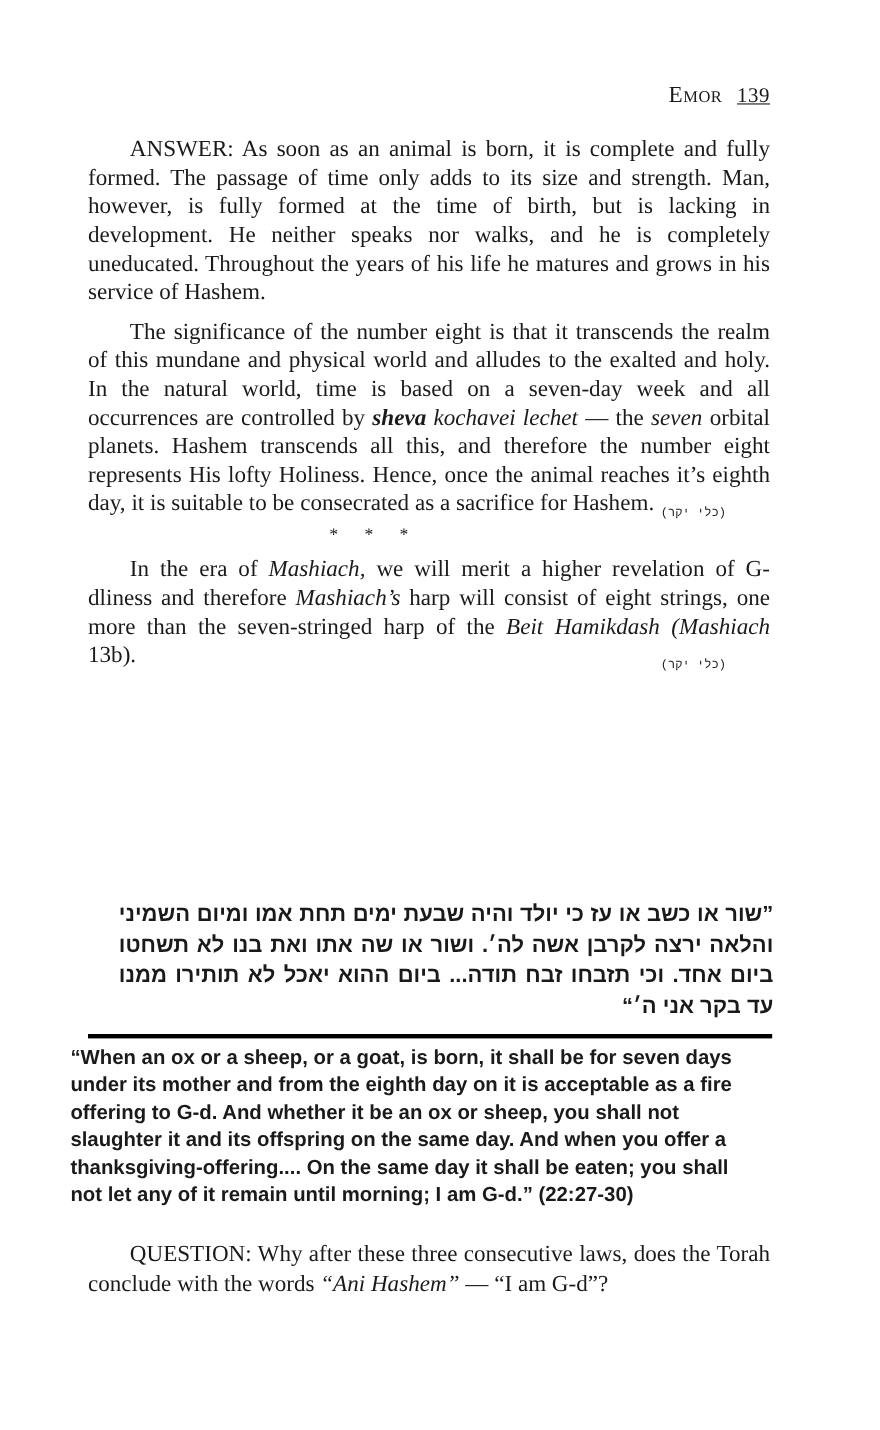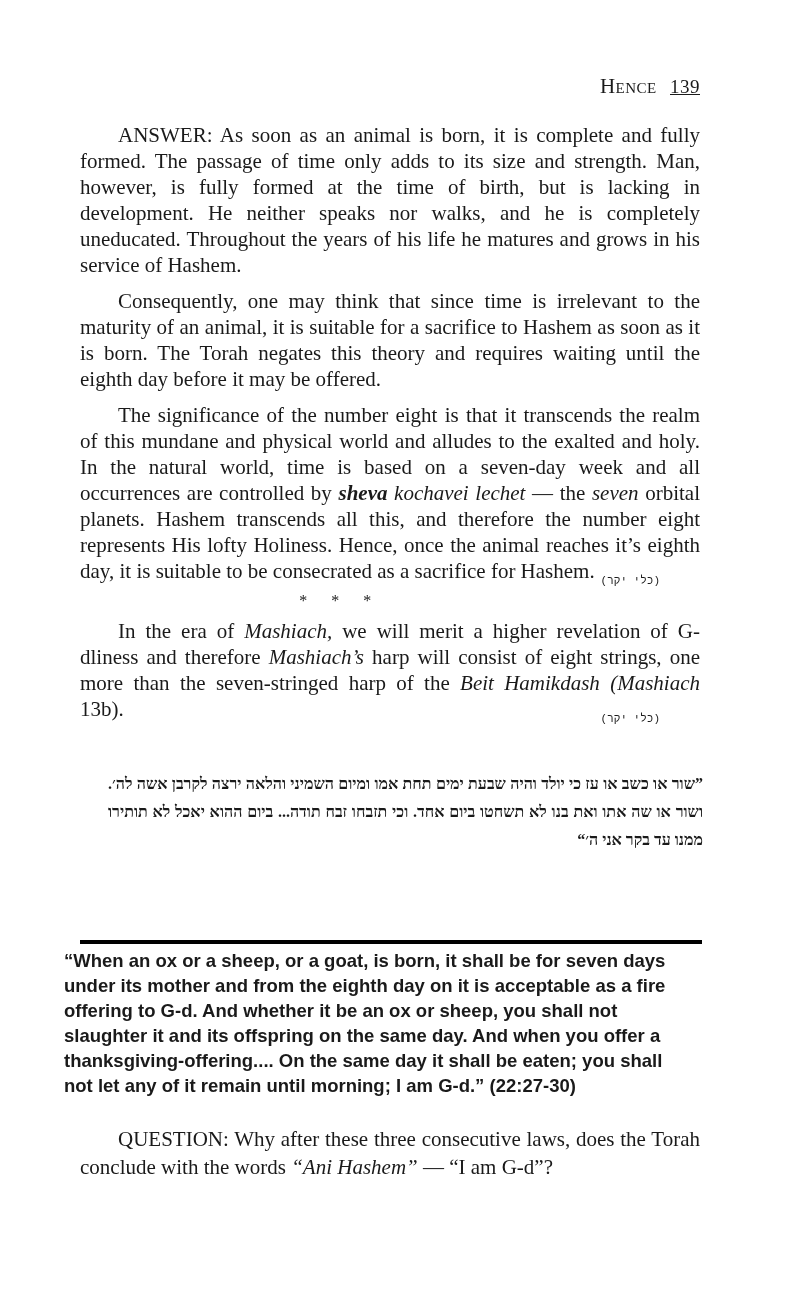--- a/index.html
+++ b/index.html
@@ -6,38 +6,37 @@
   body { width:800px; height:1300px; position:relative; overflow:hidden; color:#1a1a1a; }
   .serif { font-family: "Liberation Serif", "DejaVu Serif", serif; }
   .header { position:absolute; top:74px; right:100px; font-size:19px; letter-spacing:0.5px; }
   .header .title { font-variant: small-caps; font-size:21px; }
   .header .pnum { margin-left:8px;text-decoration:underline; }
   .body-text { position:absolute; left:80px; width:620px; font-size:21px; line-height:26px; text-align:justify; }
   .para { margin:0 0 10px 0; text-indent:38px; }
   .para.last { margin-bottom:0; }
   .source { float:right; direction:rtl; font-family:Liberation Mono, monospace; font-size:11px; margin-top:10px; margin-right:2px; }
   .stars { text-align:center; font-size:16px; letter-spacing:10px; margin:4px 0 4px 0; }
-  .hebrew { position:absolute; left:108px; width:595px; direction:rtl; text-align:justify; font-family:Liberation Serif, serif; font-weight:bold; font-size:16px; line-height:28px; top:770px; }
+  .hebrew { position:absolute; left:108px; width:595px; direction:rtl; text-align:justify; font-family:Liberation Sans, sans-serif; font-weight:bold; font-size:20px; line-height:28px; top:817px; }
   .rule { position:absolute; left:80px; width:622px; height:4px; background:#000; top:940px; }
   .translation { position:absolute; left:64px; width:622px; top:948px; font-family:"Liberation Sans", "DejaVu Sans", sans-serif; font-weight:bold; font-size:18.5px; line-height:25px; }
   .question { position:absolute; left:80px; width:620px; top:1125px; font-size:21px; line-height:28px; text-align:justify; text-indent:38px; }
   em { font-style:italic; }
   strong em, em strong { font-weight:bold; font-style:italic; }
 </style>
 </head>
 <body>
 
 <div class="header serif">
-  <span class="title">Hence</span>
+  <span class="title">Emor</span>
   <span class="pnum">139</span>
 </div>
 
 <div class="body-text serif" style="top:122px;">
   <p class="para">ANSWER: As soon as an animal is born, it is complete and fully formed. The passage of time only adds to its size and strength. Man, however, is fully formed at the time of birth, but is lacking in development. He neither speaks nor walks, and he is completely uneducated. Throughout the years of his life he matures and grows in his service of Hashem.</p>
-  <p class="para">Consequently, one may think that since time is irrelevant to the maturity of an animal, it is suitable for a sacrifice to Hashem as soon as it is born. The Torah negates this theory and requires waiting until the eighth day before it may be offered.</p>
   <p class="para last">The significance of the number eight is that it transcends the realm of this mundane and physical world and alludes to the exalted and holy. In the natural world, time is based on a seven-day week and all occurrences are controlled by <strong><em>sheva</em></strong> <em>kochavei lechet</em> — the <em>seven</em> orbital planets. Hashem transcends all this, and therefore the number eight represents His lofty Holiness. Hence, once the animal reaches it’s eighth day, it is suitable to be consecrated as a sacrifice for Hashem.<span class="source">(כלי יקר)</span></p>
   <div class="stars">* * *</div>
   <p class="para last">In the era of <em>Mashiach,</em> we will merit a higher revelation of G-dliness and therefore <em>Mashiach’s</em> harp will consist of eight strings, one more than the seven-stringed harp of the <em>Beit Hamikdash (Mashiach</em> 13b).<span class="source">(כלי יקר)</span></p>
 </div>
 
 <div class="hebrew">”שור או כשב או עז כי יולד והיה שבעת ימים תחת אמו ומיום השמיני והלאה ירצה לקרבן אשה לה׳. ושור או שה אתו ואת בנו לא תשחטו ביום אחד. וכי תזבחו זבח תודה... ביום ההוא יאכל לא תותירו ממנו עד בקר אני ה׳“</div>
 <div class="rule"></div>
 <div class="translation">“When an ox or a sheep, or a goat, is born, it shall be for seven days under its mother and from the eighth day on it is acceptable as a fire offering to G-d. And whether it be an ox or sheep, you shall not slaughter it and its offspring on the same day. And when you offer a thanksgiving-offering.... On the same day it shall be eaten; you shall not let any of it remain until morning; I am G-d.” (22:27-30)</div>
 
 <p class="question serif" style="margin:0;">QUESTION: Why after these three consecutive laws, does the Torah conclude with the words <em>“Ani Hashem”</em> — “I am G-d”?</p>

